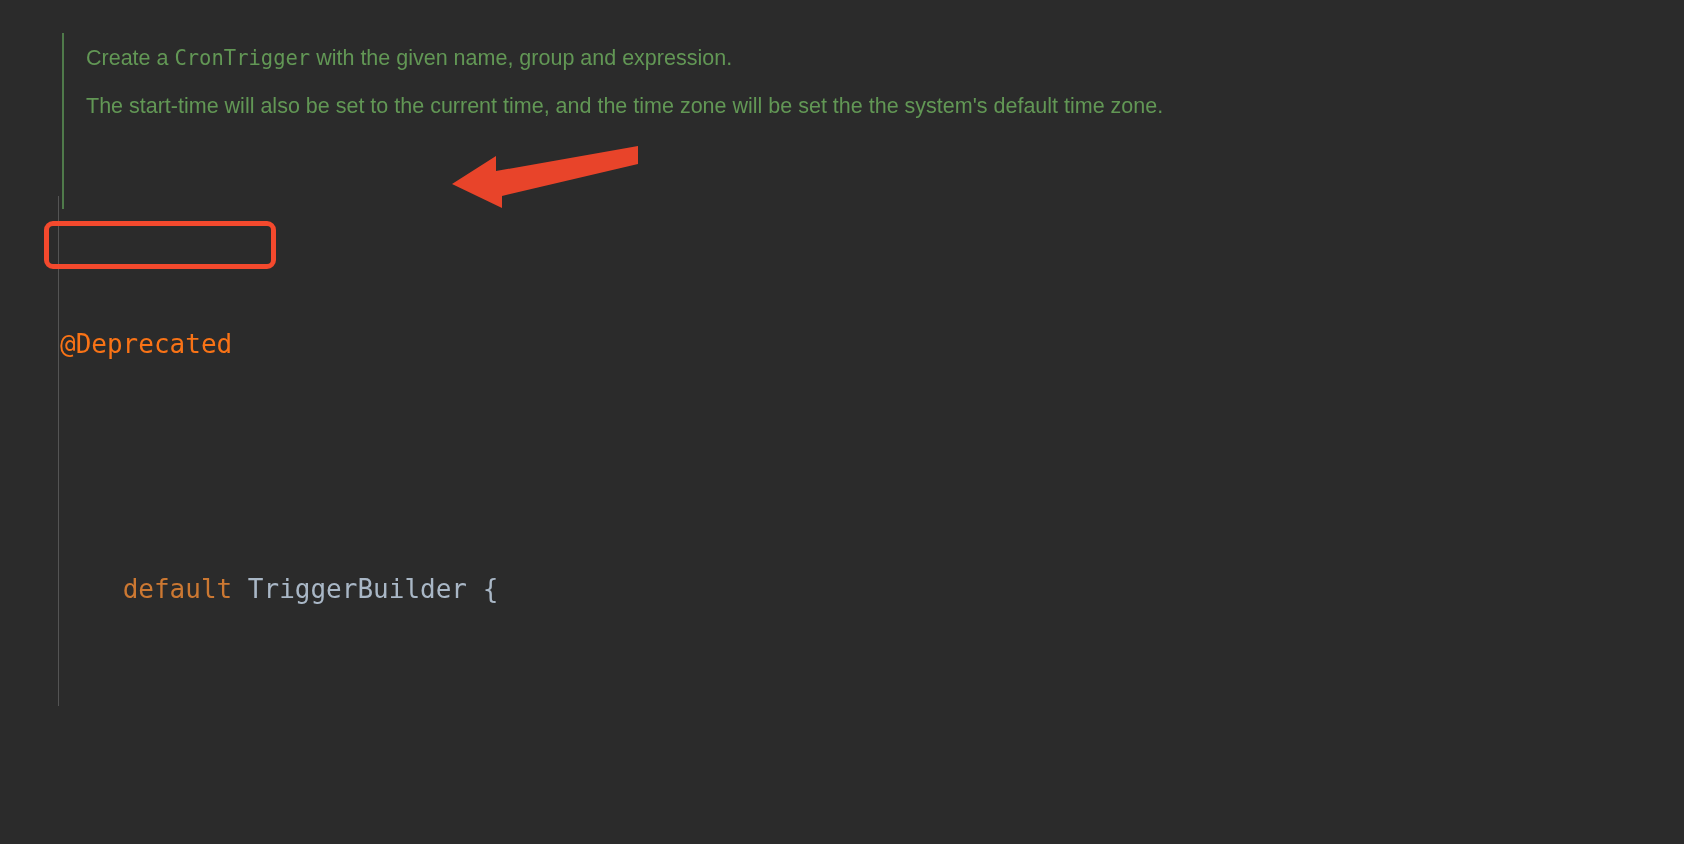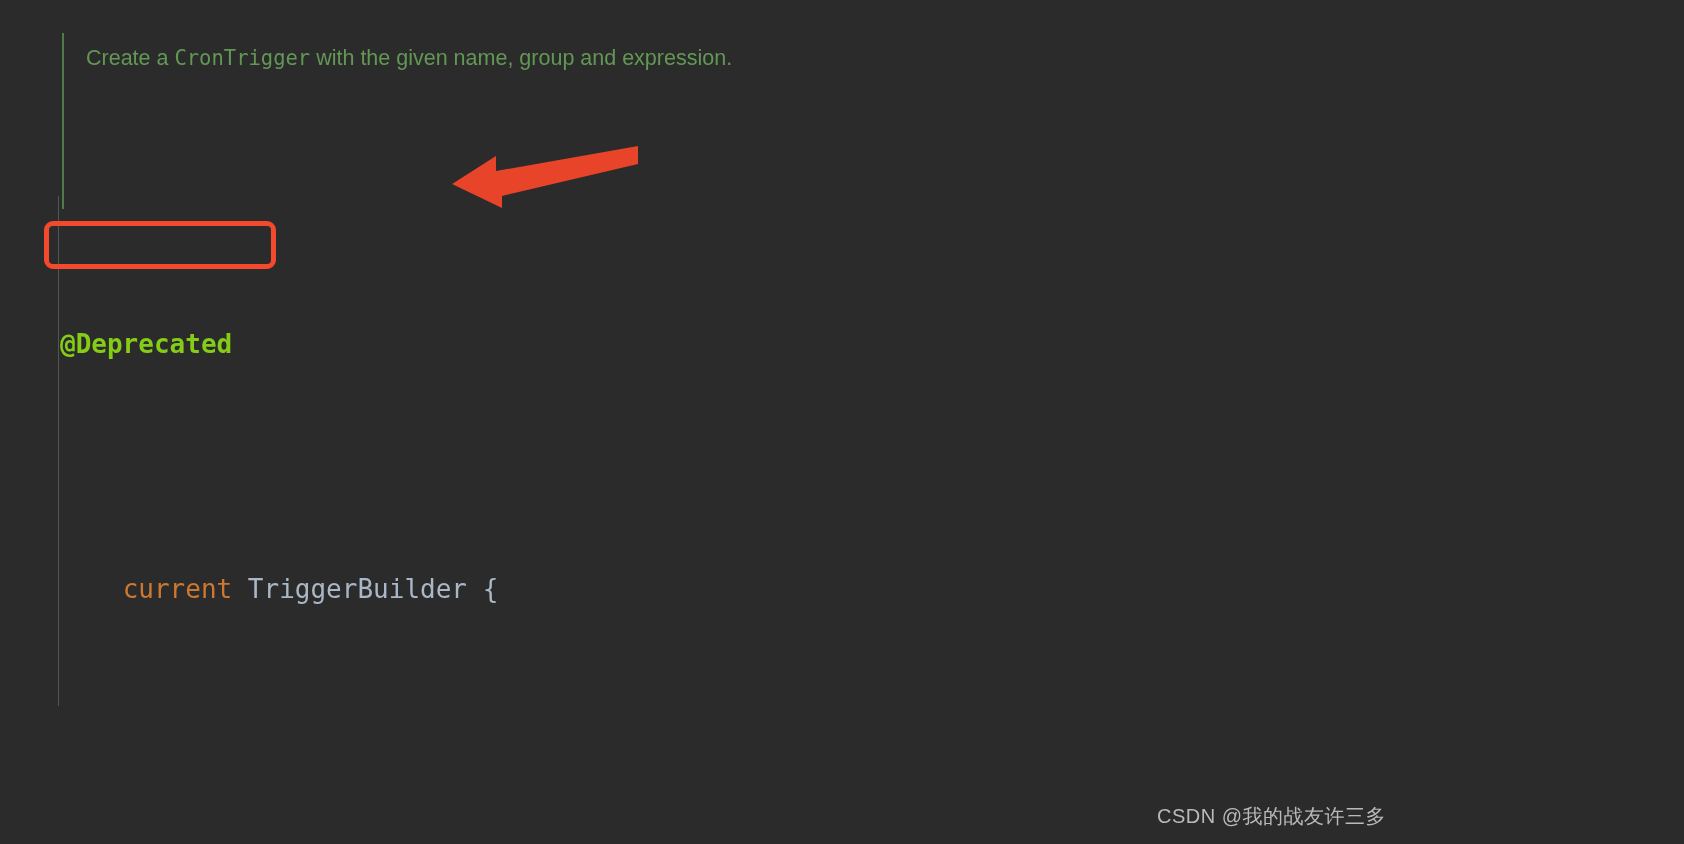--- a/index.html
+++ b/index.html
@@ -61,21 +61,21 @@
     font-family: "DejaVu Sans Mono", "Liberation Mono", monospace;
     font-size: 26px;
     line-height: 49px;
     white-space: pre;
     color: #a9b7c6;
   }
   .code .line { height: 49px; }
   .kw       { color: #cc7832; }          
   .ident    { color: #a9b7c6; }          
   .mname    { color: #ffc66d; }          
-  .anno     { color: #84cc16; font-weight: bold; }
+  .anno     { color: #f97316; }
 
   
   .redbox {
     position: absolute;
     left: 44px;
     top: 221px;
     width: 232px;
     height: 48px;
     border: 5px solid #f4492d;
     border-radius: 9px;
@@ -106,27 +106,28 @@
 </head>
 <body>
 
 <div id="screenshot">
 
   <div class="guide guide-doc"></div>
   <div class="guide guide-indent"></div>
 
   <div class="javadoc">
     <p><span>Create a </span><span class="mono">CronTrigger</span><span> with the given name, group and expression.</span></p>
+    <p>The start-time will also be set to the current time, and the time zone will be set the the system's default time zone.</p>
   </div>
 
   <div class="code">
     <div class="line"><span class="anno">@Deprecated</span></div>
 
 
-    <div class="line"><span>    </span><span class="kw">current</span><span class="ident"> TriggerBuilder {</span></div>
+    <div class="line"><span>    </span><span class="kw">default</span><span class="ident"> TriggerBuilder {</span></div>
 
     
 
     
 
     
 
     
 
     
@@ -137,15 +138,14 @@
 
     
   </div>
 
   <div class="redbox"></div>
 
   <svg class="arrow" viewBox="0 0 186 62" xmlns="http://www.w3.org/2000/svg">
     <polygon points="0,38 44,10 44,25 186,0 186,18 50,50 50,62" fill="#e8442a"></polygon>
   </svg>
 
-  <div class="watermark">CSDN @我的战友许三多</div>
 
 </div>
 
 </body></html>

